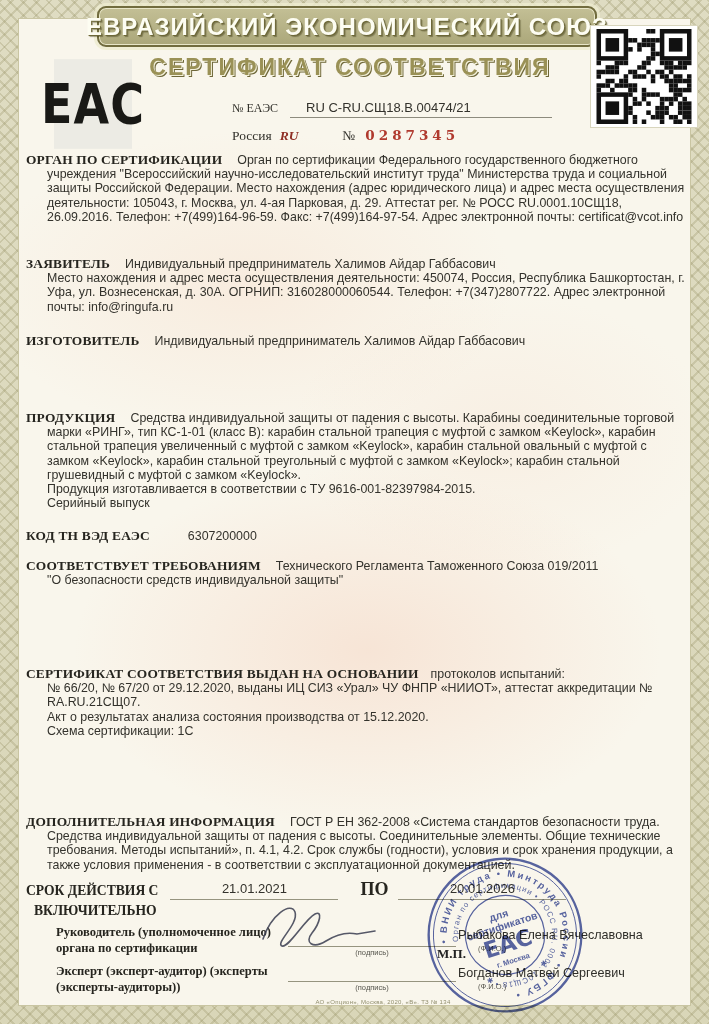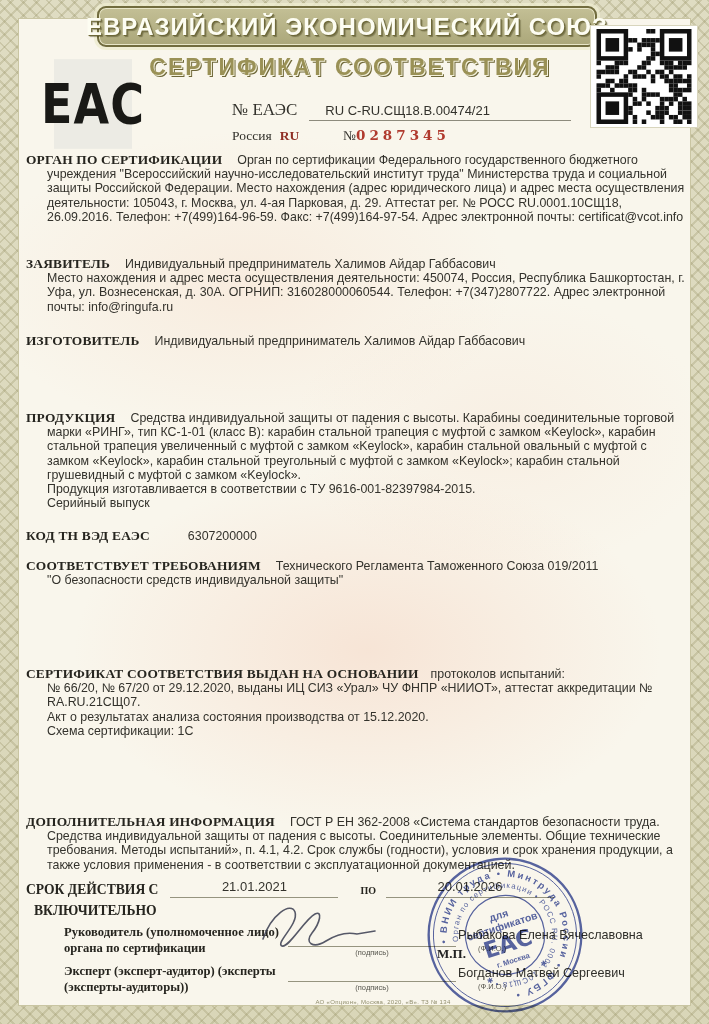--- a/index.html
+++ b/index.html
@@ -39,49 +39,49 @@
   }
   .cert-title{
     position:absolute;left:130px;top:54px;width:440px;text-align:center;
     font-weight:bold;font-size:23px;letter-spacing:2px;color:#9a9156;
     text-shadow:1px 1px 0 #f4f1da,2px 2px 0 #6e6739;white-space:nowrap;
   }
   .qr{position:absolute;left:591px;top:26px;width:106px;height:101px;background:#fff;
       box-shadow:0 0 0 1px #d8d5bd;padding:3px;box-sizing:border-box;}
   .qr svg{width:100%;height:100%;display:block;}
   .numline{position:absolute;left:232px;top:100px;font-size:13px;white-space:nowrap;}
-  .numline .lbl{font-family:"Liberation Serif",serif;font-size:17px;margin-right:12px;}
+  .numline .lbl{font-family:"Liberation Serif",serif;font-size:12px;margin-right:12px;}
   .uline{display:inline-block;border-bottom:1px solid #8d8b7d;padding:0 16px 2px;min-width:230px;font-size:13px;}
   .seriesline{position:absolute;left:232px;top:127px;font-family:"Liberation Serif",serif;font-size:13.5px;white-space:nowrap;}
-  .series-val{color:#8f2f25;font-weight:bold;margin-left:8px;margin-right:44px;}
-  .serial{color:#b03a2e;font-weight:bold;letter-spacing:4px;font-family:"DejaVu Serif",serif;font-size:13.5px;text-align:center;}
+  .series-val{color:#8f2f25;font-weight:bold;margin-left:8px;margin-right:44px;font-style:italic;}
+  .serial{color:#b03a2e;font-weight:bold;letter-spacing:4px;margin-left:10px;font-family:"DejaVu Serif",serif;font-size:13.5px;text-align:center;}
   
   .sec{position:absolute;left:26px;right:24px;font-size:12.4px;line-height:1.14;}
   .h{font-family:"Liberation Serif",serif;font-weight:bold;font-size:13.4px;color:#26251f;margin-right:15px;letter-spacing:.2px;}
   .hang{padding-left:21px;text-indent:-21px;margin:0;}
   .cont{margin:0 0 0 21px;}
   .sec-organ{top:152px;}
   .sec-applicant{top:256px;}
   .sec-manufacturer{top:333px;}
   .sec-products{top:410px;}
   .sec-code{top:528px;}
   .sec-code .h{margin-right:38px;}
   .sec-complies{top:558px;}
   .sec-basis{top:666px;}
   .sec-basis .h{margin-right:12px;}
   .sec-additional{top:814px;}
   
   .validity{position:absolute;left:26px;top:879px;width:660px;font-size:13px;}
   .v-lbl{font-family:"Liberation Serif",serif;font-weight:bold;font-size:13.6px;color:#26251f;}
   .dateline{display:inline-block;width:168px;text-align:center;border-bottom:1px solid #96947f;padding-bottom:3px;font-size:13px;vertical-align:bottom;}
   .d1{margin-left:12px;}
-  .po{font-family:"Liberation Serif",serif;font-weight:bold;font-size:10px;color:#26251f;margin:0 10px 0 22px;}
+  .po{font-family:"Liberation Serif",serif;font-weight:bold;font-size:18px;color:#26251f;margin:0 10px 0 22px;}
   .incl{position:absolute;left:34px;top:903px;}
   
-  .role{position:absolute;left:64px;width:235px;font-family:"Liberation Serif",serif;font-weight:bold;font-size:12.6px;line-height:1.28;color:#26251f;}
+  .role{position:absolute;left:56px;width:235px;font-family:"Liberation Serif",serif;font-weight:bold;font-size:12.6px;line-height:1.28;color:#26251f;}
   .role1{top:924px;} .role2{top:963px;}
   .signline{position:absolute;width:168px;border-bottom:1px solid #96947f;}
   .signline .cap{position:absolute;top:2px;left:0;right:0;text-align:center;font-size:7.5px;color:#55544c;}
   .sl1{left:288px;top:924px;height:22px;}
   .sl2{left:288px;top:963px;height:18px;}
   .fio{position:absolute;left:458px;width:245px;font-size:12.6px;color:#2f2e29;}
   .fio .cap{display:block;font-size:7.5px;color:#55544c;margin-top:2px;margin-left:20px;}
   .fio1{top:928px;} .fio2{top:966px;}
   .mp{position:absolute;left:437px;top:946px;font-family:"Liberation Serif",serif;font-weight:bold;font-size:13px;color:#222;}
   .autograph{position:absolute;left:253px;top:899px;width:130px;height:58px;}

